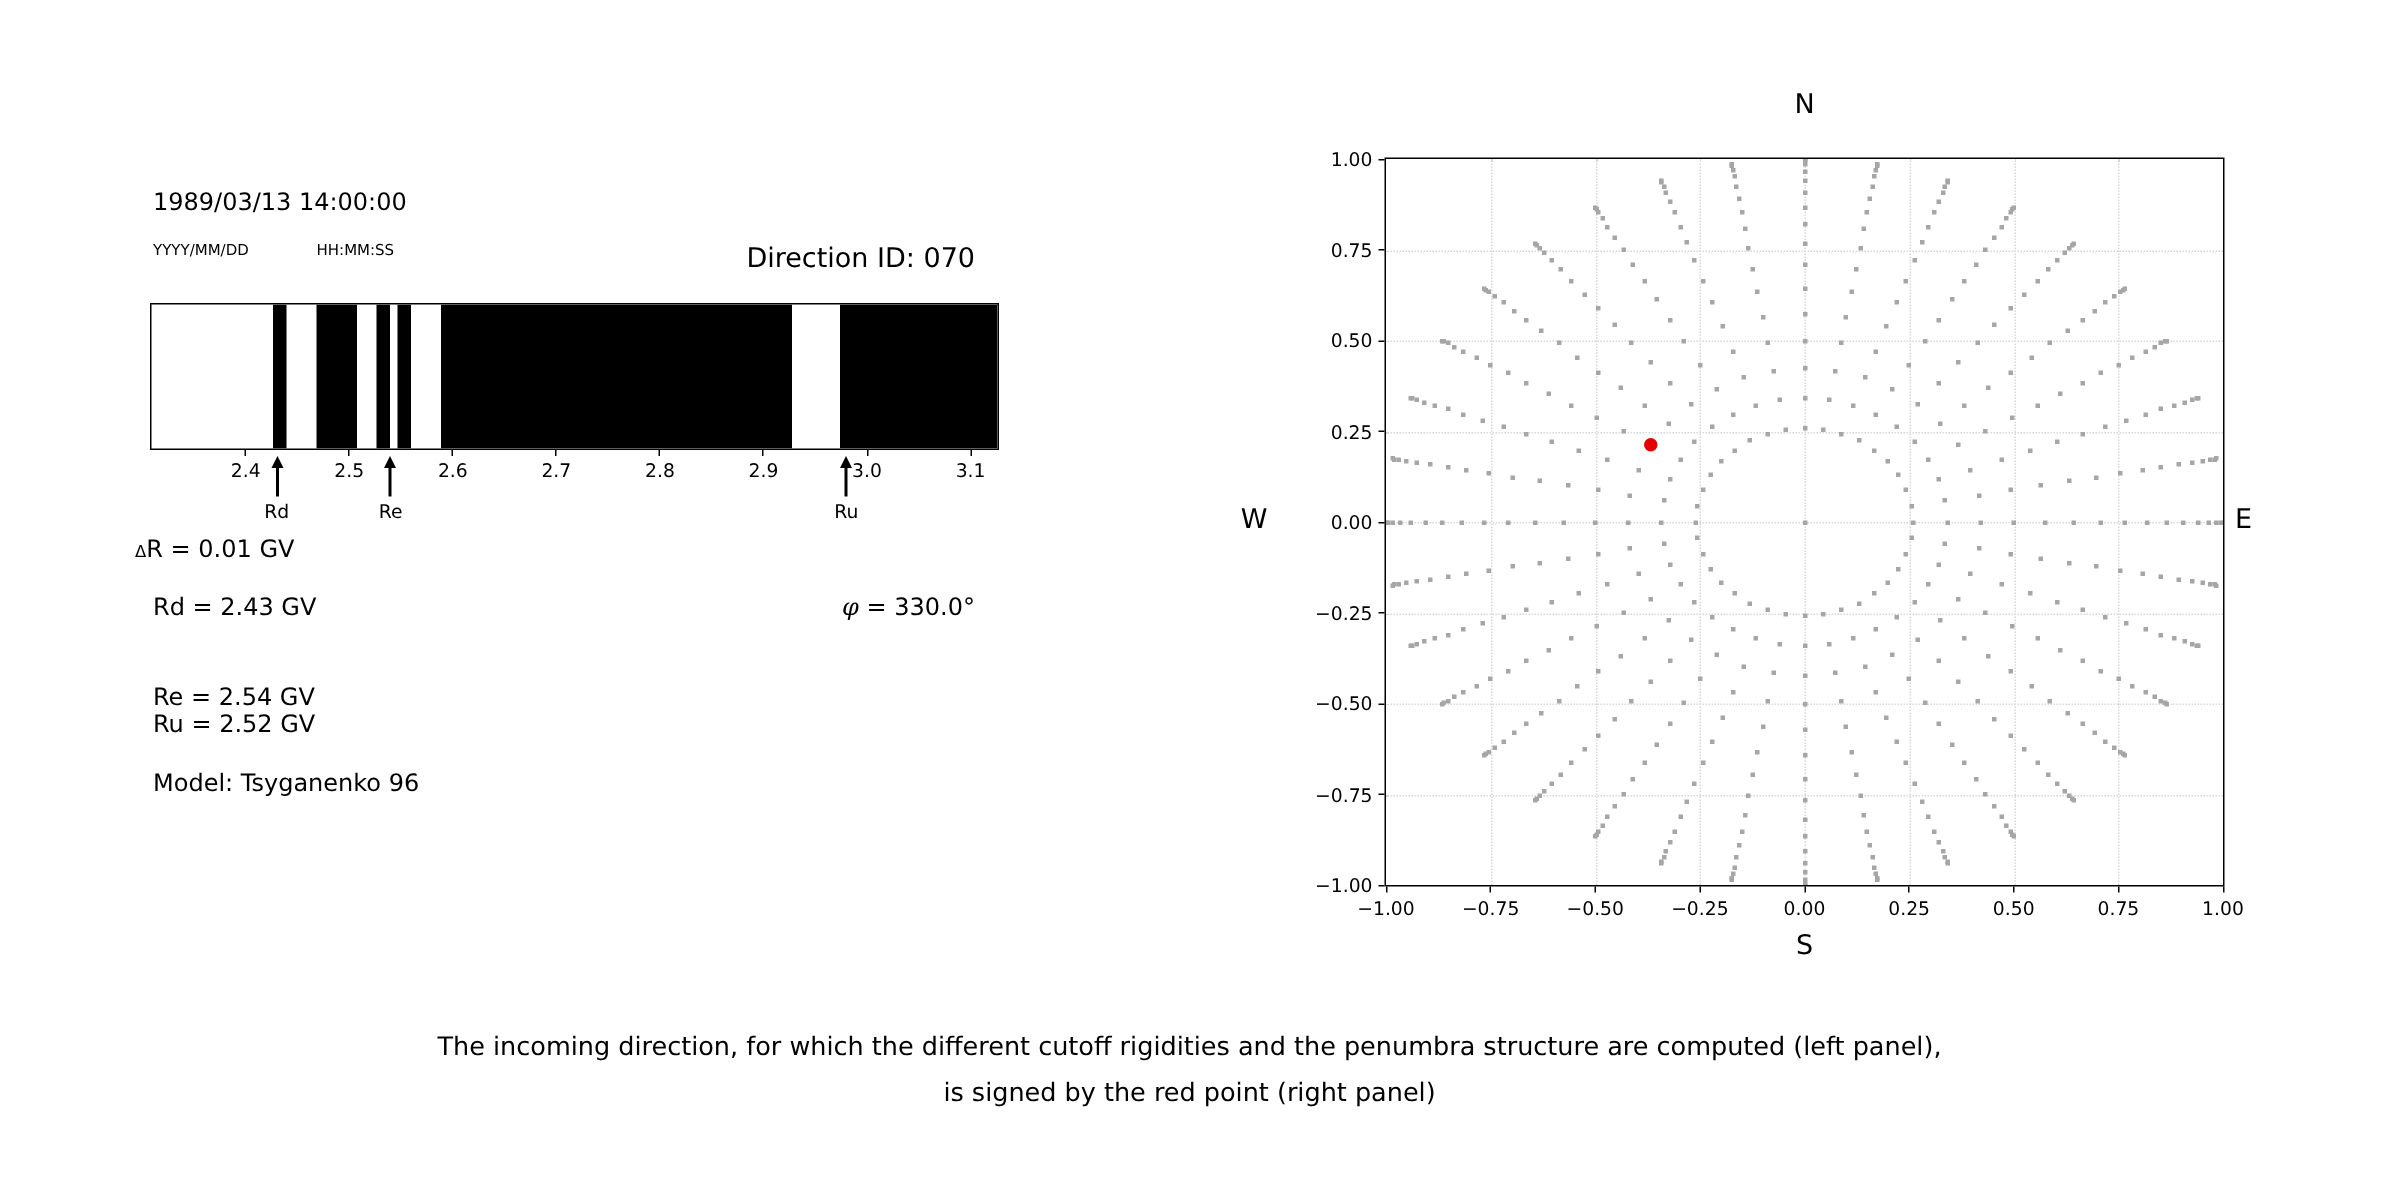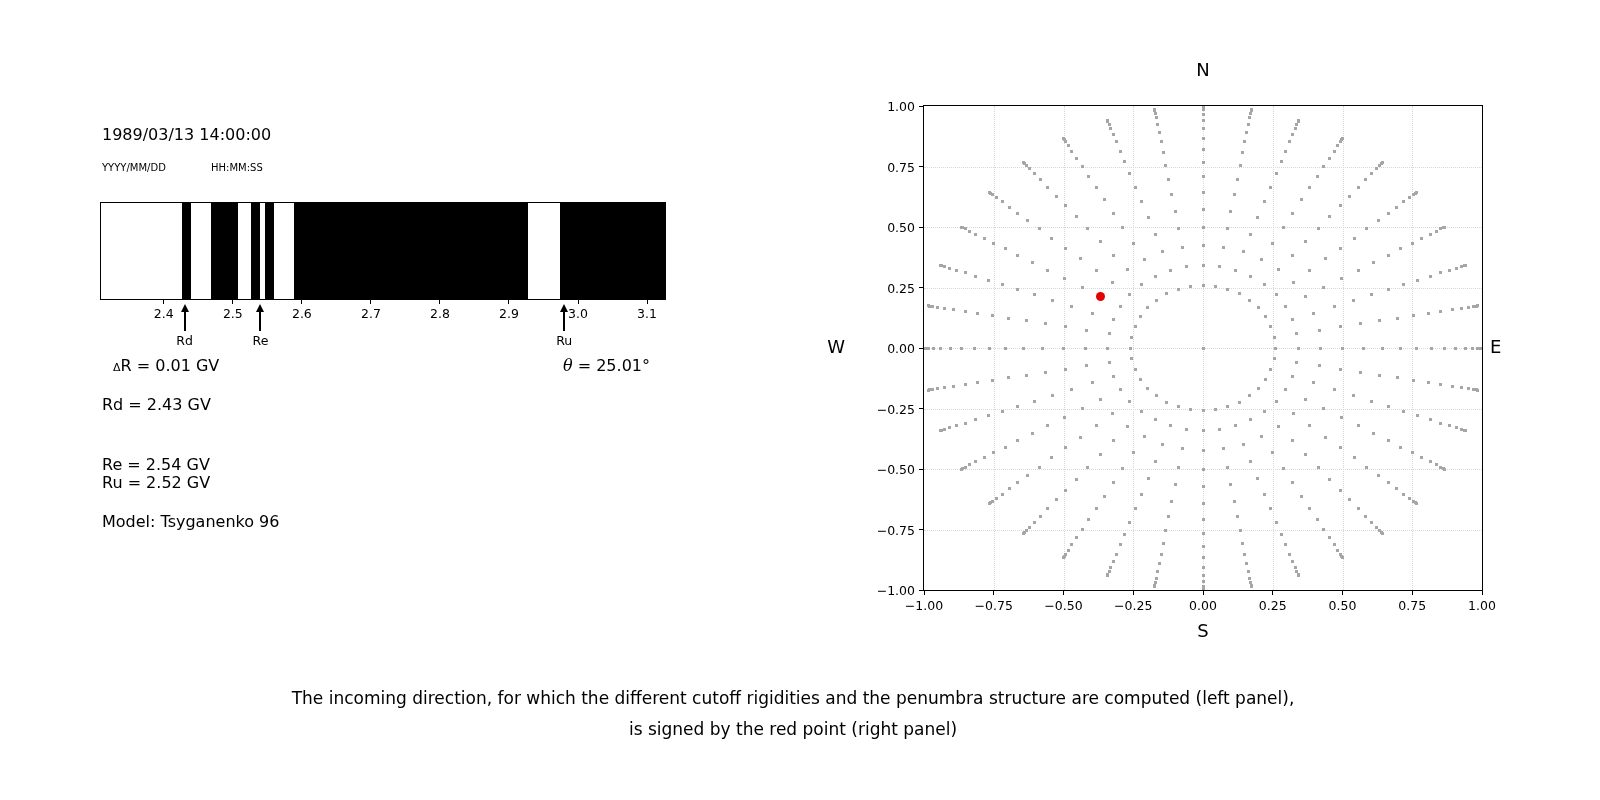--- a/index.html
+++ b/index.html
@@ -33,20 +33,21 @@
 <div id="root">
 
 
   <div class="abs t16" style="left:102px;top:125px">1989/03/13 14:00:00</div>
 
   <div class="abs t10" style="left:102px;top:162px">
     <span>YYYY/MM/DD</span>
     <span style="margin-left:42px">HH:MM:SS</span>
   </div>
 
+  <div class="abs t18" style="left:350px;top:162px;width:300px;text-align:right">Direction ID: 070</div>
 
   <div class="plot-box" id="penumbra-box" style="left:100px;top:202px;width:566px;height:98px">
       <div class="band" style="left: 81.459px; width: 8.9743px;"></div>
       <div class="band" style="left: 109.763px; width: 27.6132px;"></div>
       <div class="band" style="left: 150.492px; width: 8.28397px;"></div>
       <div class="band" style="left: 164.299px; width: 8.9743px;"></div>
       <div class="band" style="left: 192.602px; width: 234.712px;"></div>
       <div class="band" style="left: 459.07px; width: 104.93px;"></div>
     </div>
   <div class="abs" id="penumbra-axis" style="left:0;top:0">
@@ -70,30 +71,30 @@
       <div class="arrow-stem" style="left: 183.53px; top: 311px; height: 20px;"></div>
       <div class="marker-label" style="left: 184.53px; top: 333px;">Rd</div>
       <div class="arrow-head" style="left: 256.466px; top: 304px;"></div>
       <div class="arrow-stem" style="left: 259.466px; top: 311px; height: 20px;"></div>
       <div class="marker-label" style="left: 260.466px; top: 333px;">Re</div>
       <div class="arrow-head" style="left: 560.212px; top: 304px;"></div>
       <div class="arrow-stem" style="left: 563.212px; top: 311px; height: 20px;"></div>
       <div class="marker-label" style="left: 564.212px; top: 333px;">Ru</div>
     </div>
 
-  <div class="abs t16" style="left:113px;top:356px">
+  <div class="abs t16" style="left:90px;top:356px">
     <span class="delta">Δ</span><span>R = 0.01 GV</span>
   </div>
   <div class="abs t16" style="left:102px;top:395px">Rd = 2.43 GV</div>
   <div class="abs t16" style="left:102px;top:455px">Re = 2.54 GV</div>
   <div class="abs t16" style="left:102px;top:473px">Ru = 2.52 GV</div>
   <div class="abs t16" style="left:102px;top:512px">Model: Tsyganenko 96</div>
 
-  <div class="abs t16" style="left:350px;top:356px;width:300px;text-align:right">
-    <span class="sym">θ</span><span> = 25.01°</span>
+  <div class="abs t16" style="left:350px;top:395px;width:300px;text-align:right">
+    <span class="sym">φ</span><span> = 330.0°</span>
   </div>
 
   <div class="compass" style="left:1203px;top:59px">N</div>
   <div class="plot-box" id="dir-box" style="left:923px;top:105px;width:560px;height:486px">
       <div class="gv" style="left: 69.75px;"></div>
       <div class="gh" style="top: 423.5px;"></div>
       <div class="gv" style="left: 139.5px;"></div>
       <div class="gh" style="top: 363px;"></div>
       <div class="gv" style="left: 209.25px;"></div>
       <div class="gh" style="top: 302.5px;"></div>

